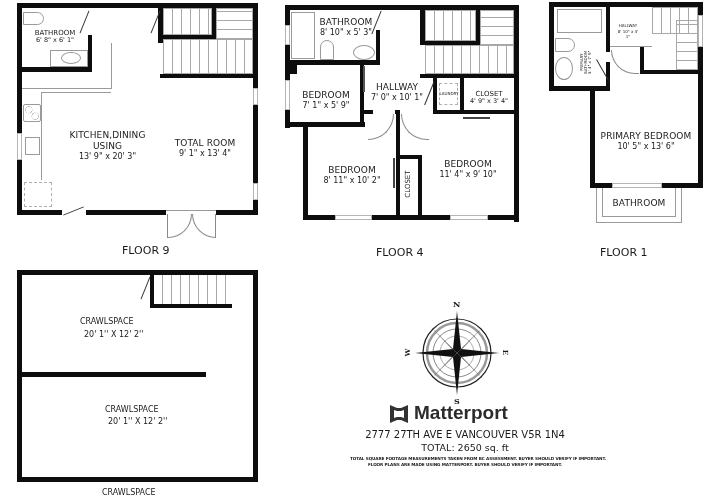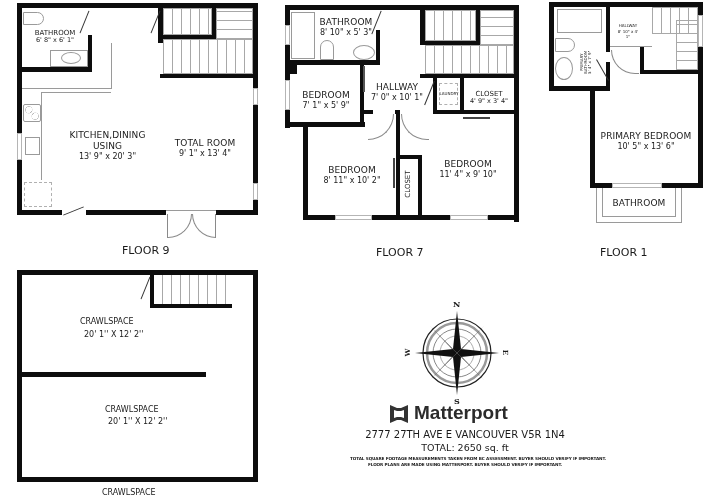--- a/index.html
+++ b/index.html
@@ -147,21 +147,21 @@
   <div class="lbl room-dim" style="left:86px;top:93px;width:62px;">7' 0" x 10' 1"</div>
   <div class="lbl tiny" style="left:159px;top:92px;width:20px;">LAUNDRY</div>
   <div class="lbl small-name" style="left:185px;top:90px;width:48px;">CLOSET</div>
   <div class="lbl small-dim" style="left:185px;top:98px;width:48px;">4' 9" x 3' 4"</div>
   <div class="lbl room-name" style="left:30px;top:165px;width:84px;">BEDROOM</div>
   <div class="lbl room-dim" style="left:30px;top:176px;width:84px;">8' 11" x 10' 2"</div>
   <div class="lbl small-name" style="left:111px;top:180px;width:34px;transform:rotate(-90deg);">CLOSET</div>
   <div class="lbl room-name" style="left:144px;top:159px;width:88px;">BEDROOM</div>
   <div class="lbl room-dim" style="left:144px;top:170px;width:88px;">11' 4" x 9' 10"</div>
 </div>
-<div class="floor-label" style="left:376px;top:246px;">FLOOR 7</div>
+<div class="floor-label" style="left:376px;top:246px;">FLOOR 4</div>
 
 <div class="abs" style="left:540px;top:0;width:180px;height:230px;">
   <div class="wall" style="left:9px;top:2px;width:153px;height:5px;"></div>
   <div class="wall" style="left:9px;top:2px;width:5px;height:89px;"></div>
   <div class="wall" style="left:9px;top:86px;width:61px;height:5px;"></div>
   <div class="wall" style="left:66px;top:2px;width:4px;height:50px;"></div>
   <div class="wall" style="left:66px;top:62px;width:4px;height:29px;"></div>
   <div class="wall" style="left:50px;top:88px;width:5px;height:100px;"></div>
   <div class="wall" style="left:50px;top:183px;width:22px;height:5px;"></div>
   <div class="wall" style="left:122px;top:183px;width:40px;height:5px;"></div>

